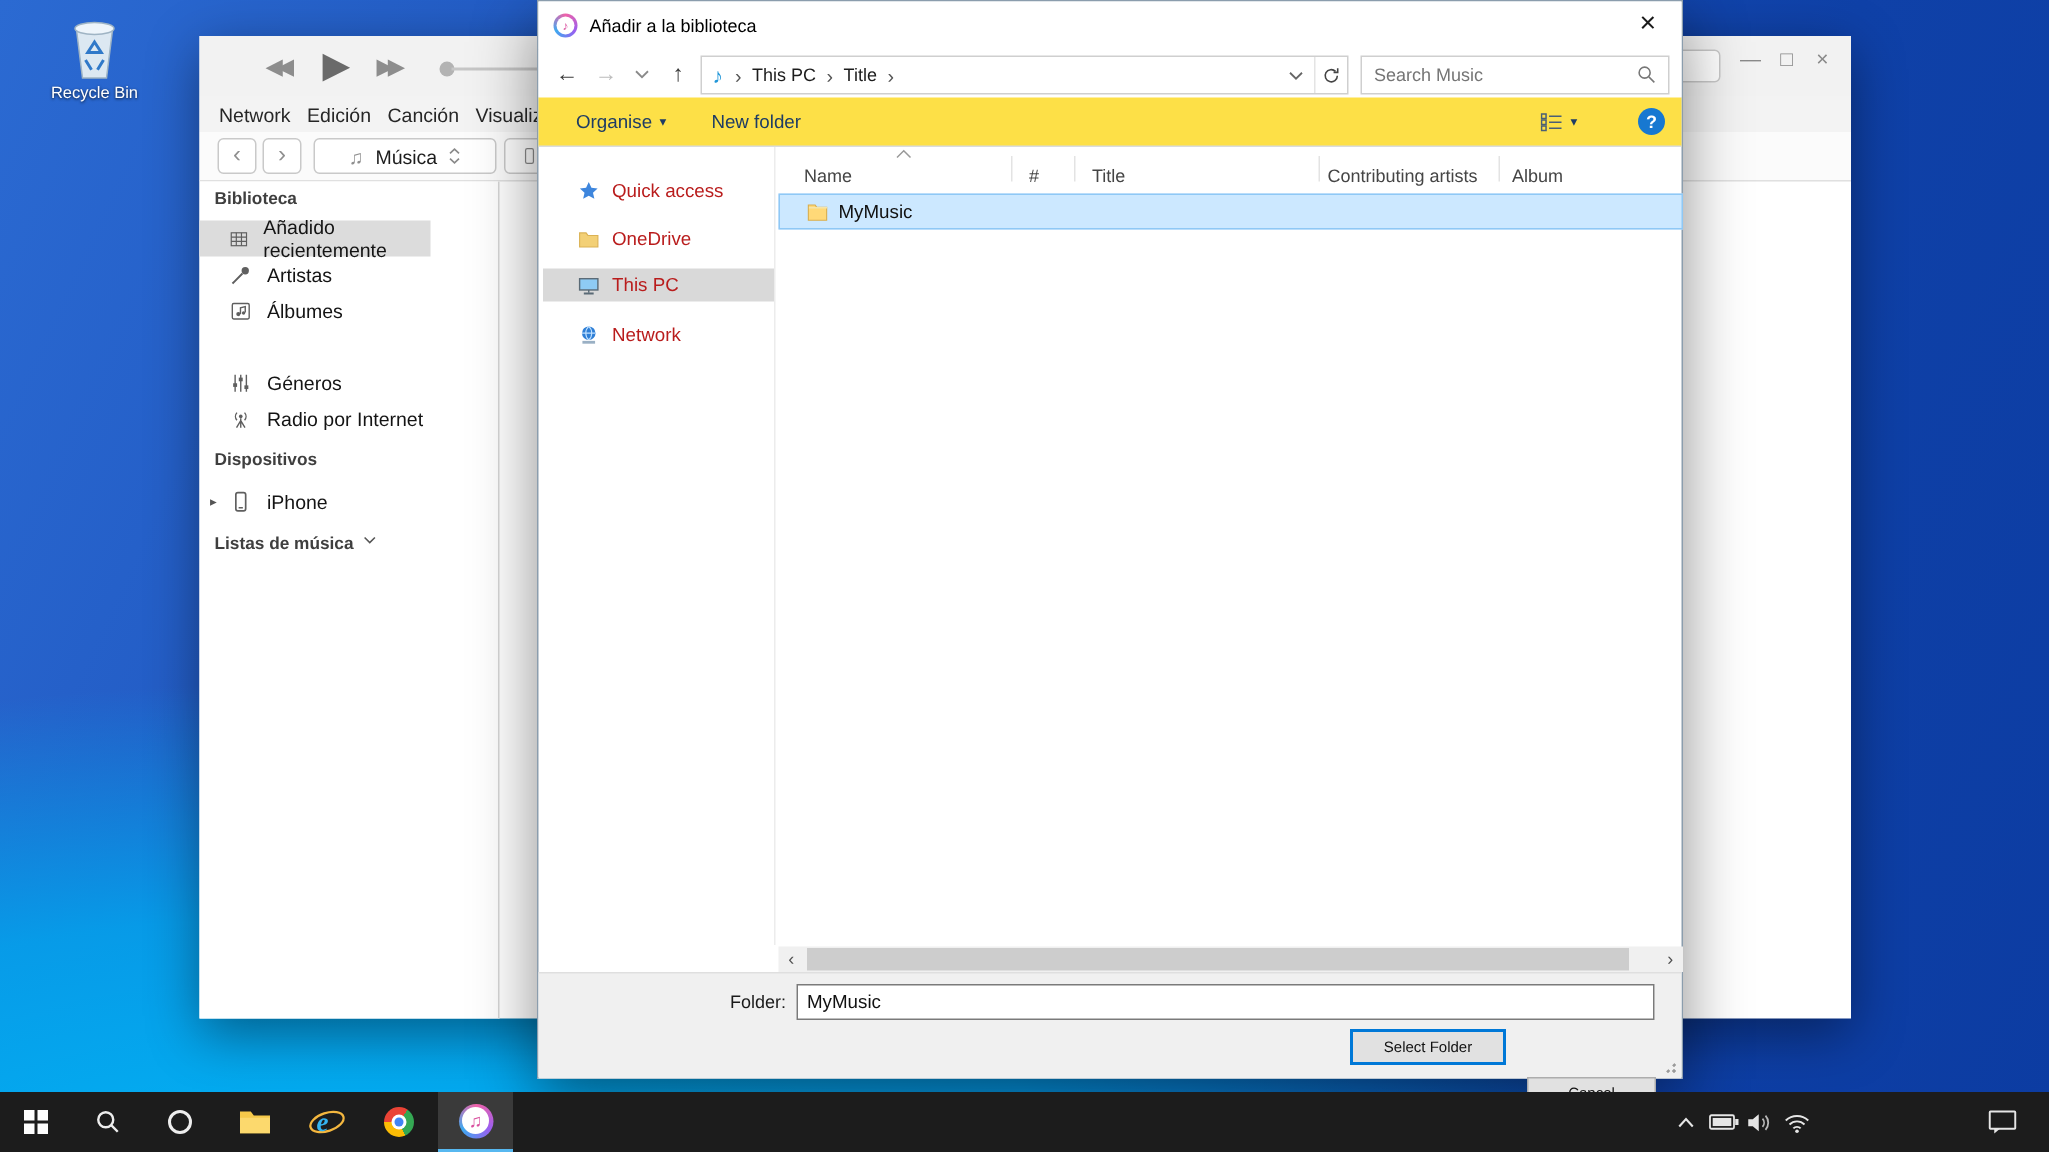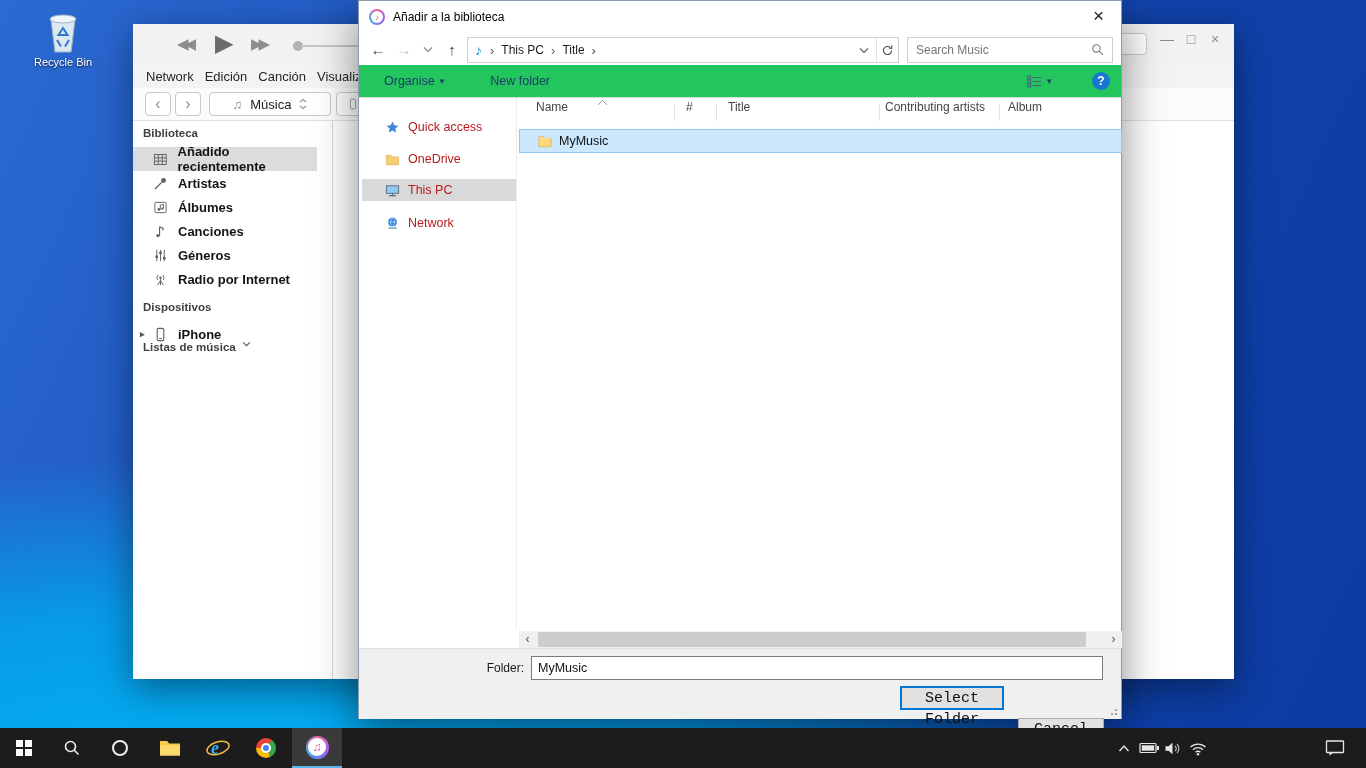--- a/index.html
+++ b/index.html
@@ -27,58 +27,58 @@
   .winctl{top:3px; width:24px; height:24px; color:#8a8a8a; font-size:14px; text-align:center; line-height:24px;}
   .it-searchpill{top:9px; height:22px; border:1px solid #c9c9c9; border-radius:4px; background:#fff;}
   .it-menubar{left:0; top:40px; width:1101px; height:24px; background:#f3f3f3; display:flex; align-items:center; padding-left:13px; gap:11px;}
   .it-menubar span{font-size:13px; color:#262626;}
   .it-navrow{left:0; top:64px; width:1101px; height:33px; background:#fbfbfb; border-bottom:1px solid #e0e0e0;}
   .pillbtn{top:4px; height:24px; border:1px solid #c9c9c9; border-radius:4px; background:#fff; display:flex; align-items:center; justify-content:center; color:#8f8f8f;}
   .mediapicker{display:flex; align-items:center; gap:8px; padding:0 8px;}
   .mediapicker .mlabel{font-size:13px; color:#1c1c1c;}
   .it-sidebar{left:0; top:97px; width:200px; height:558px; background:#fff; border-right:1px solid #d6d6d6;}
   .sb-head{position:absolute; left:10px; font-size:11.5px; font-weight:bold; color:#3f3f3f;}
-  .sb-row{position:absolute; left:0; width:184px; height:24px; display:flex; align-items:center; padding-left:20px; gap:10px;font-weight:bold;}
+  .sb-row{position:absolute; left:0; width:154px; height:24px; display:flex; align-items:center; padding-left:20px; gap:10px;}
   .sb-row.sel{background:#dcdcdc;}
   .sb-row .t{font-size:13px; color:#141414;}
   .expander{position:absolute; left:7px; font-size:9px; color:#555;}
 
   
   .dlg{left:358px; top:0; width:764px; height:719px; background:#fff; border:1px solid #8b9dad; box-shadow:0 14px 40px rgba(0,0,0,.45); z-index:20;}
   .dlg-title{left:0; top:0; width:762px; height:32px; background:#fff; display:flex; align-items:center;}
   .dlg-title .txt{font-size:12px; color:#000; margin-left:8px;}
   .dlg-close{position:absolute; right:0; top:0; width:45px; height:30px; text-align:center; line-height:30px; font-size:19px; color:#1a1a1a; font-weight:300;}
   .dlg-nav{left:0; top:32px; width:762px; height:32px; background:#fff; display:flex; align-items:center;}
   .navglyph{width:26px; text-align:center; font-size:15px; color:#3b3b3b;}
   .navglyph.dis{color:#bdbdbd;}
   .addr{position:absolute; left:108px; top:4px; width:432px; height:26px; border:1px solid #cfcfcf; background:#fff; display:flex; align-items:center;}
   .addr .crumb{font-size:12px; color:#1c1c1c; padding:0 4px;}
   .addr .sep{font-size:13px; color:#555; padding:0 3px;}
   .addr .refresh{width:22px; height:24px; border-left:1px solid #e4e4e4; display:flex; align-items:center; justify-content:center;}
   .searchbox{position:absolute; left:548px; top:4px; width:206px; height:26px; border:1px solid #cfcfcf; background:#fff; display:flex; align-items:center;}
   .searchbox input{border:0; outline:0; flex:1; font-size:12px; color:#333; padding-left:8px; font-family:"Liberation Sans",sans-serif;}
   .searchbox input::placeholder{color:#757575;}
-  .dlg-cmd{left:0; top:64px; width:762px; height:33px; background:#22c55e; border-bottom:1px solid #dadcde; display:flex; align-items:center;}
+  .dlg-cmd{left:0; top:64px; width:762px; height:33px; background:#fde047; border-bottom:1px solid #dadcde; display:flex; align-items:center;}
   .cmd{font-size:12.5px; color:#1e3c64; display:flex; align-items:center; gap:5px;}
   .helpbtn{position:absolute; left:733px; top:7px; width:18px; height:18px; border-radius:50%; background:#1778d1; color:#fff; font-size:12px; font-weight:bold; text-align:center; line-height:18px;}
   .np-row{position:absolute; left:3px; width:154px; height:22px; display:flex; align-items:center; padding-left:23px; gap:8px;}
   .np-row.sel{background:#d9d9d9;}
   .np-row .t{font-size:12.5px; color:#b91c1c;}
   .pane-sep{left:157px; top:97px; width:1px; height:532px; background:#ececec;}
-  .colhdr{position:absolute; top:99px; height:24px; display:flex; align-items:flex-start; font-size:12px; color:#454545;}
+  .colhdr{position:absolute; top:99px; height:24px; display:flex; align-items:flex-end; font-size:12px; color:#454545;}
   .colsep{position:absolute; top:103px; width:1px; height:17px; background:#e3e3e3;}
   .filerow{left:160px; top:128px; width:603px; height:24px; background:#cce8ff; border:1px solid #8fc8f5; display:flex; align-items:center; padding-left:17px; gap:6px;}
   .filerow .t{font-size:12.5px; color:#111;}
   .hscroll{left:160px; top:630px; width:603px; height:17px; background:#f0f0f0; display:flex; align-items:center;}
   .hs-arrow{width:17px; text-align:center; font-size:12px; color:#505050; line-height:17px;}
   .hs-thumb{position:absolute; left:19px; top:1px; width:548px; height:15px; background:#cdcdcd;}
   .dlg-footer{left:0; top:647px; width:762px; height:71px; background:#f0f0f0; border-top:1px solid #dfdfdf;}
   .f-label{position:absolute; left:80px; top:12px; width:85px; text-align:right; font-size:12px; color:#1a1a1a;}
   .f-input{position:absolute; left:172px; top:7px; width:572px; height:24px; border:1px solid #7a7a7a; font-size:12.5px; padding-left:6px; color:#111; outline:0; font-family:"Liberation Sans",sans-serif;}
-  .btn{position:absolute; top:37px; height:24px; background:#e1e1e1; font-size:15px; color:#111; text-align:center; line-height:21px;font-family:Liberation Mono, monospace;}
+  .btn{position:absolute; top:37px; height:24px; background:#e1e1e1; font-size:10px; color:#111; text-align:center; line-height:21px;}
   .btn.primary{left:541px; width:104px; border:2px solid #0078d7;}
   .btn.normal{left:659px; width:86px; border:1px solid #adadad; line-height:22px;margin-top:32px;}
   .grip{position:absolute; right:3px; bottom:3px; width:9px; height:9px;
         background-image:radial-gradient(#9a9a9a 1px, transparent 1.2px); background-size:4px 4px; background-position:1px 1px;
         clip-path:polygon(100% 0, 100% 100%, 0 100%);}
 
   
   .taskbar{left:0; top:728px; width:1366px; height:40px; background:#1c1c1c; z-index:50;}
   .tb-btn{position:absolute; top:0; width:48px; height:40px; display:flex; align-items:center; justify-content:center;}
   .tb-btn.active{background:#3a3a3a; border-bottom:2px solid #57b8f0;}
@@ -169,27 +169,20 @@
       <div class="sb-row" style="top:74px;">
         <svg width="15" height="15" viewBox="0 0 16 16">
           <rect x="2" y="2.5" width="12" height="11" rx="1" fill="none" stroke="#5f5f5f"></rect>
           <circle cx="6.3" cy="10" r="1.5" fill="#5f5f5f"></circle>
           <path d="M7.8 10 V5.6 l3.4-.9 V8.8" stroke="#5f5f5f" fill="none"></path>
           <circle cx="10" cy="9.2" r="1.2" fill="#5f5f5f"></circle>
         </svg>
         <span class="t">Álbumes</span>
       </div>
 
-      <div class="sb-row" style="top:98px;">
-        <svg width="15" height="15" viewBox="0 0 16 16">
-          <path d="M7 12.3 V3.2 l3.6 1.2 v2.6" stroke="#5f5f5f" stroke-width="1.2" fill="none"></path>
-          <ellipse cx="5.3" cy="12.4" rx="1.9" ry="1.5" fill="#5f5f5f"></ellipse>
-        </svg>
-        <span class="t">Canciones</span>
-      </div>
 
       <div class="sb-row" style="top:122px;">
         <svg width="15" height="15" viewBox="0 0 16 16">
           <g stroke="#5f5f5f" stroke-width="1">
               <line x1="4" y1="2" x2="4" y2="14"></line>
               <line x1="8" y1="2" x2="8" y2="14"></line>
               <line x1="12" y1="2" x2="12" y2="14"></line>
             </g>
           <g fill="#5f5f5f">
               <rect x="2.6" y="8" width="2.8" height="2.6"></rect>
@@ -213,21 +206,21 @@
 
       <div class="sb-row" style="top:201px;">
         <span class="expander">▸</span>
         <svg width="15" height="15" viewBox="0 0 16 16">
           <rect x="4.5" y="1.5" width="7" height="13" rx="1.5" fill="none" stroke="#5f5f5f" stroke-width="1.2"></rect>
           <line x1="6.5" y1="12.3" x2="9.5" y2="12.3" stroke="#5f5f5f"></line>
         </svg>
         <span class="t">iPhone</span>
       </div>
 
-      <div class="sb-head" style="top:220px; display:flex; align-items:flex-start; gap:6px;">
+      <div class="sb-head" style="top:236px; display:flex; align-items:flex-start; gap:6px;">
         <span>Listas de música</span>
         <svg width="9" height="6" viewBox="0 0 10 7">
           <path d="M1 1.5 l4 4 4-4" stroke="#555" stroke-width="1.2" fill="none"></path>
         </svg>
       </div>
     </div>
   </div>
 
   <div class="abs dlg">
 
@@ -273,21 +266,21 @@
           <line x1="9.4" y1="9.4" x2="13.6" y2="13.6" stroke="#777" stroke-width="1.2"></line>
         </svg>
       </div>
     </div>
 
     <div class="abs dlg-cmd">
       <div class="cmd" style="margin-left:25px;">
         <span>Organise</span>
         <span style="font-size:9px;">▾</span>
       </div>
-      <div class="cmd" style="margin-left:46px;">
+      <div class="cmd" style="margin-left:30px;">
         <span>New folder</span>
       </div>
       <div class="cmd" style="position:absolute; left:668px;">
         <svg width="15" height="13" viewBox="0 0 15 13">
           <g fill="none" stroke="#4a5f76">
             <rect x="0.7" y="1" width="3" height="3"></rect>
               <rect x="0.7" y="5" width="3" height="3"></rect>
               <rect x="0.7" y="9" width="3" height="3"></rect>
             <line x1="5.7" y1="2.5" x2="14" y2="2.5"></line>
               <line x1="5.7" y1="6.5" x2="14" y2="6.5"></line>

